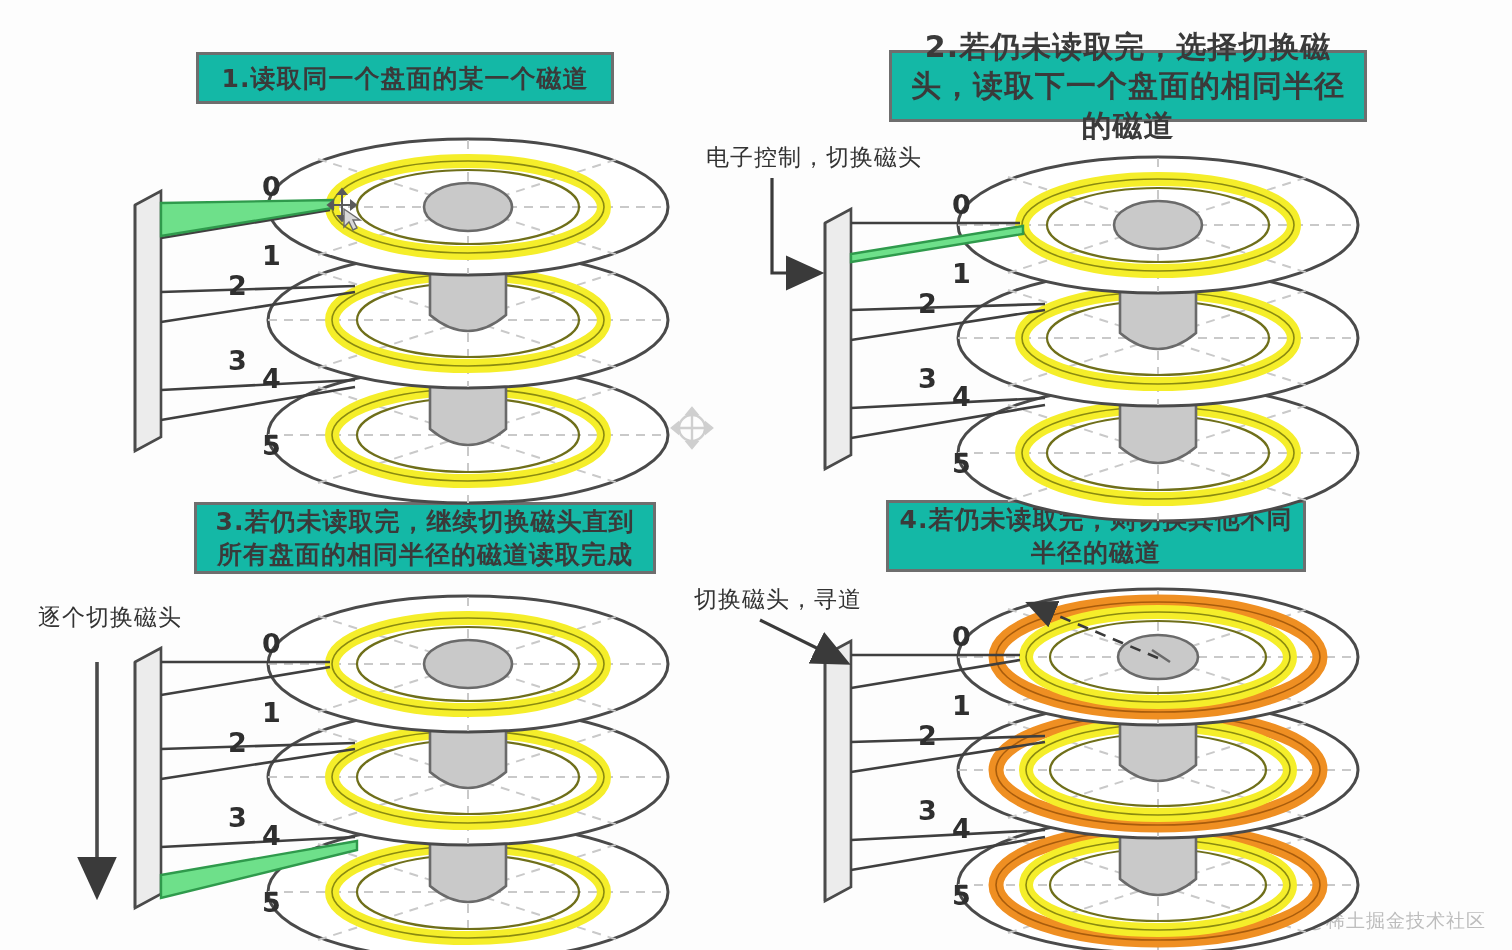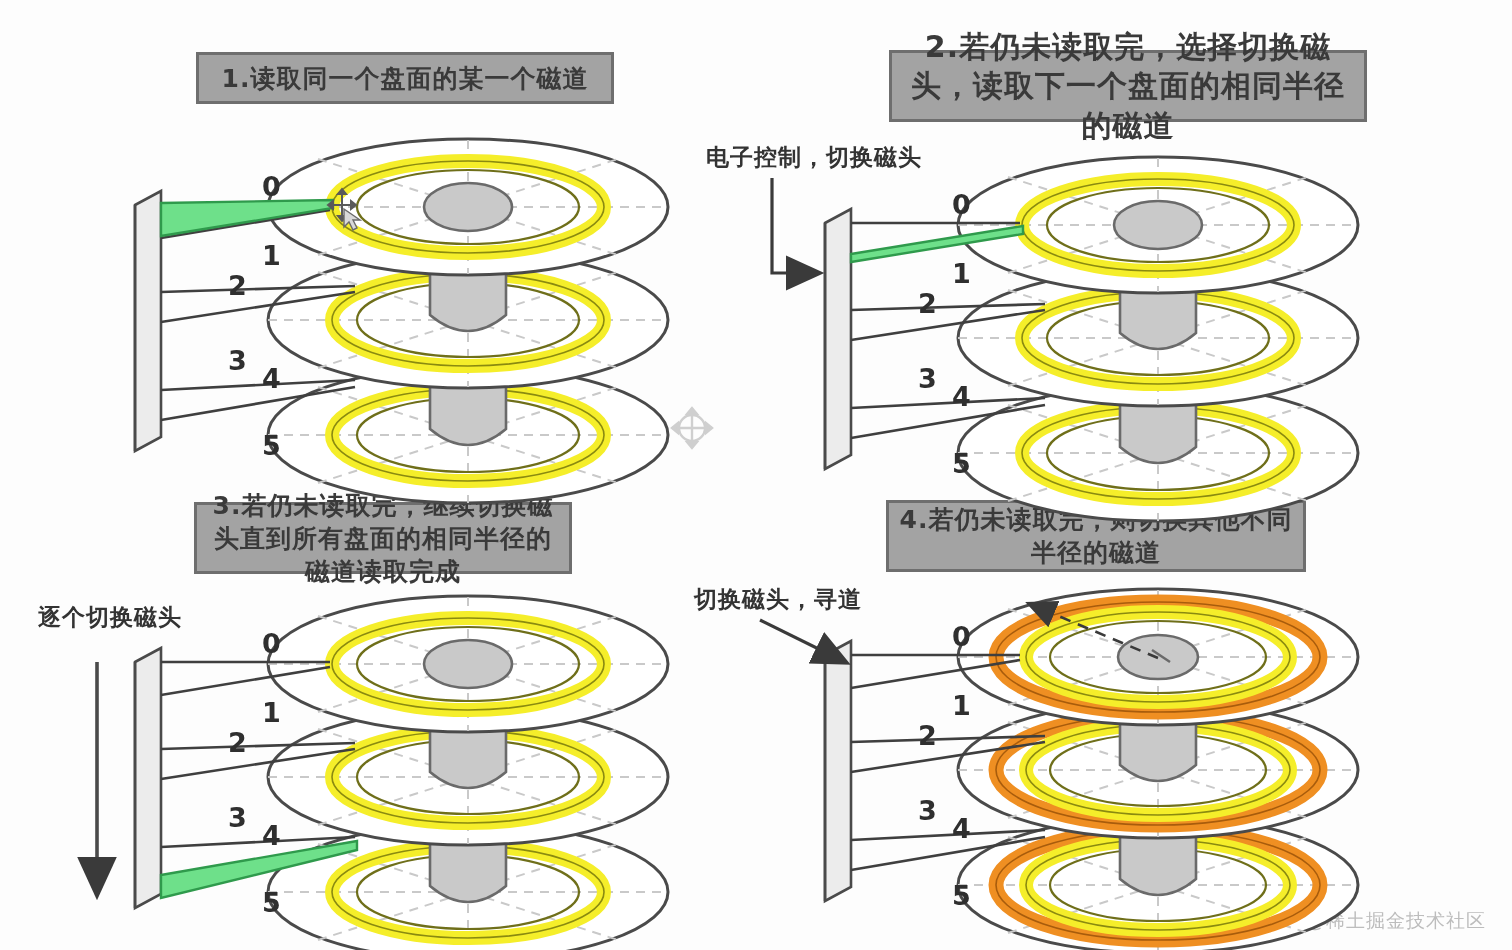--- a/index.html
+++ b/index.html
@@ -7,38 +7,38 @@
     width:1512px;height:950px;overflow:hidden;position:relative;
     font-family:"DejaVu Sans","Liberation Sans",sans-serif;
     background:#fdfdfd;
   }
   .stage{position:absolute;left:0;top:0;width:1512px;height:950px;}
 
   
   .caption{
     position:absolute;
     border:3px solid #6e6e6e;
-    background:#a3a3a3;
+    background:#14b8a6;
     color:#3a3a3a;
     font-weight:700;
     text-align:center;
     letter-spacing:1px;
     box-sizing:border-box;
     display:flex;align-items:center;justify-content:center;
     line-height:1.32;
     padding:4px 10px;
   }
   .cap1{left:196px;top:52px;width:418px;height:52px;font-size:25px;}
   .cap2{left:889px;top:50px;width:478px;height:72px;font-size:30px;}
-  .cap3{left:194px;top:502px;width:378px;height:72px;font-size:25px;}
+  .cap3{left:194px;top:502px;width:462px;height:72px;font-size:25px;}
   .cap4{left:886px;top:500px;width:420px;height:72px;font-size:25px;}
 
   
   .annot{
-    position:absolute;color:#333;font-weight:700;font-size:23px;
+    position:absolute;color:#333;font-weight:400;font-size:23px;
     white-space:nowrap;letter-spacing:1px;
   }
   .an-elec{left:706px;top:142px;}
   .an-each{left:30px;top:602px;margin-left:8px;}
   .an-mech{left:694px;top:584px;}
 
   .watermark{
     position:absolute;right:26px;bottom:16px;
     color:#bdbdbd;font-size:19px;white-space:nowrap;letter-spacing:1px;
   }

